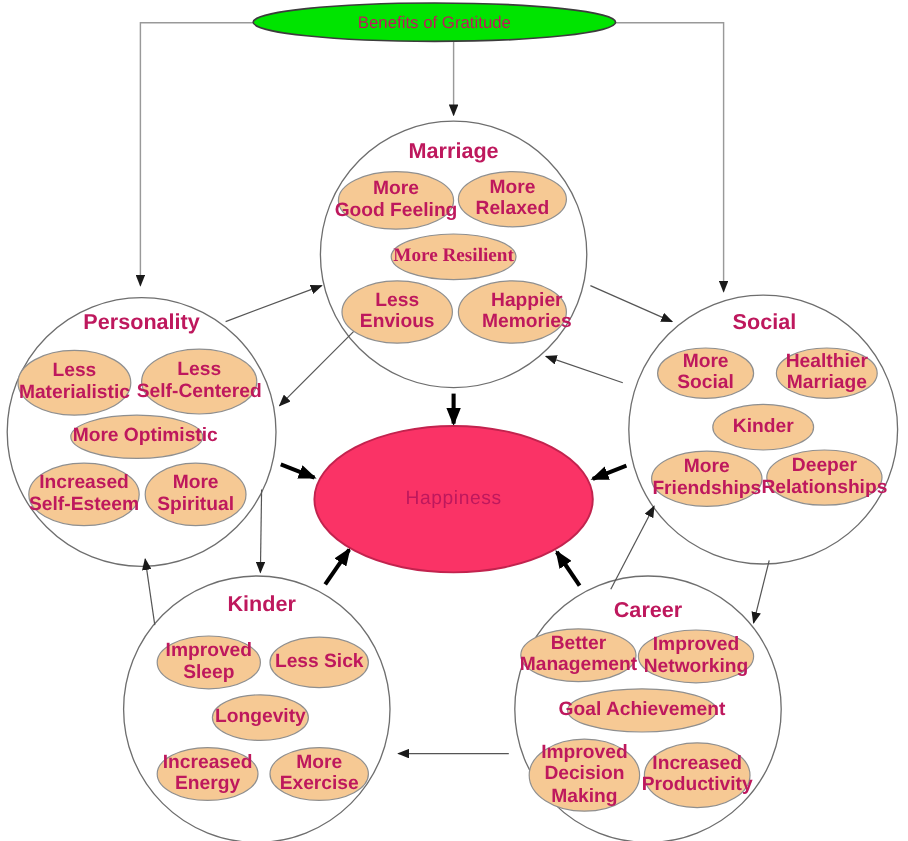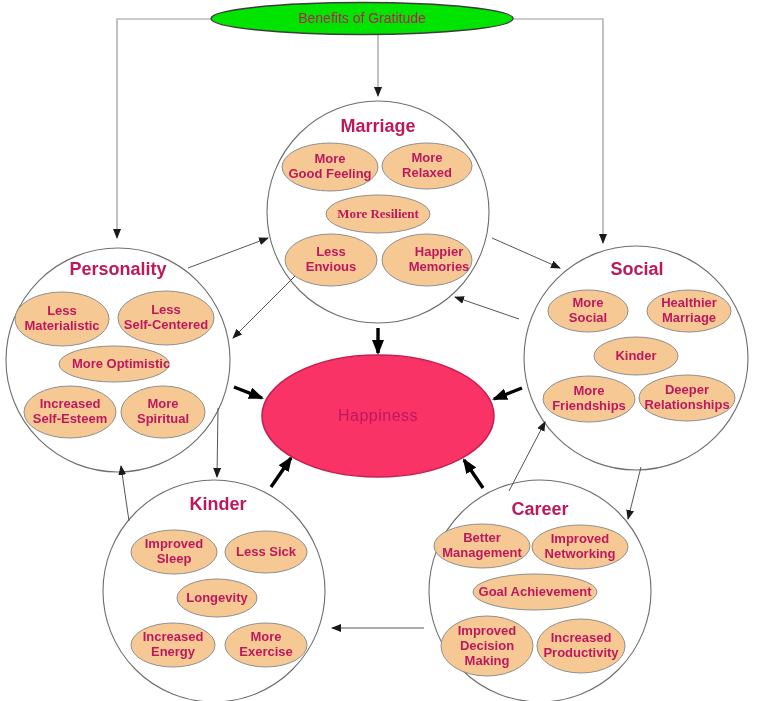--- a/index.html
+++ b/index.html
@@ -5,21 +5,21 @@
   html,body{margin:0;padding:0;background:#fff;}
   #stage{
     position:relative;width:757px;height:701px;background:#fff;overflow:hidden;
     font-family:"Liberation Sans",sans-serif;color:#be185d;
   }
   #wires{position:absolute;left:0;top:0;}
   .lbl{position:absolute;transform:translate(-50%,-50%);text-align:center;white-space:pre-line;}
   .title-lbl{font-size:14px;font-weight:400;}
   .center-lbl{font-size:16px;font-weight:400;letter-spacing:.5px;}
   .group-lbl{font-size:18px;font-weight:700;}
-  .node-lbl{font-size:13px;font-weight:700;line-height:1.15;}
+  .node-lbl{font-size:16px;font-weight:700;line-height:1.15;}
 </style>
 </head>
 <body>
 
 <div id="stage">
 
   <svg id="wires" width="757" height="701" viewBox="0 0 757 701">
     <defs>
       <marker id="ah" markerUnits="userSpaceOnUse" markerWidth="10" markerHeight="8" refX="9" refY="4" orient="auto">
         <path d="M0,0 L10,4 L0,8 z" fill="#1a1a1a"></path>

